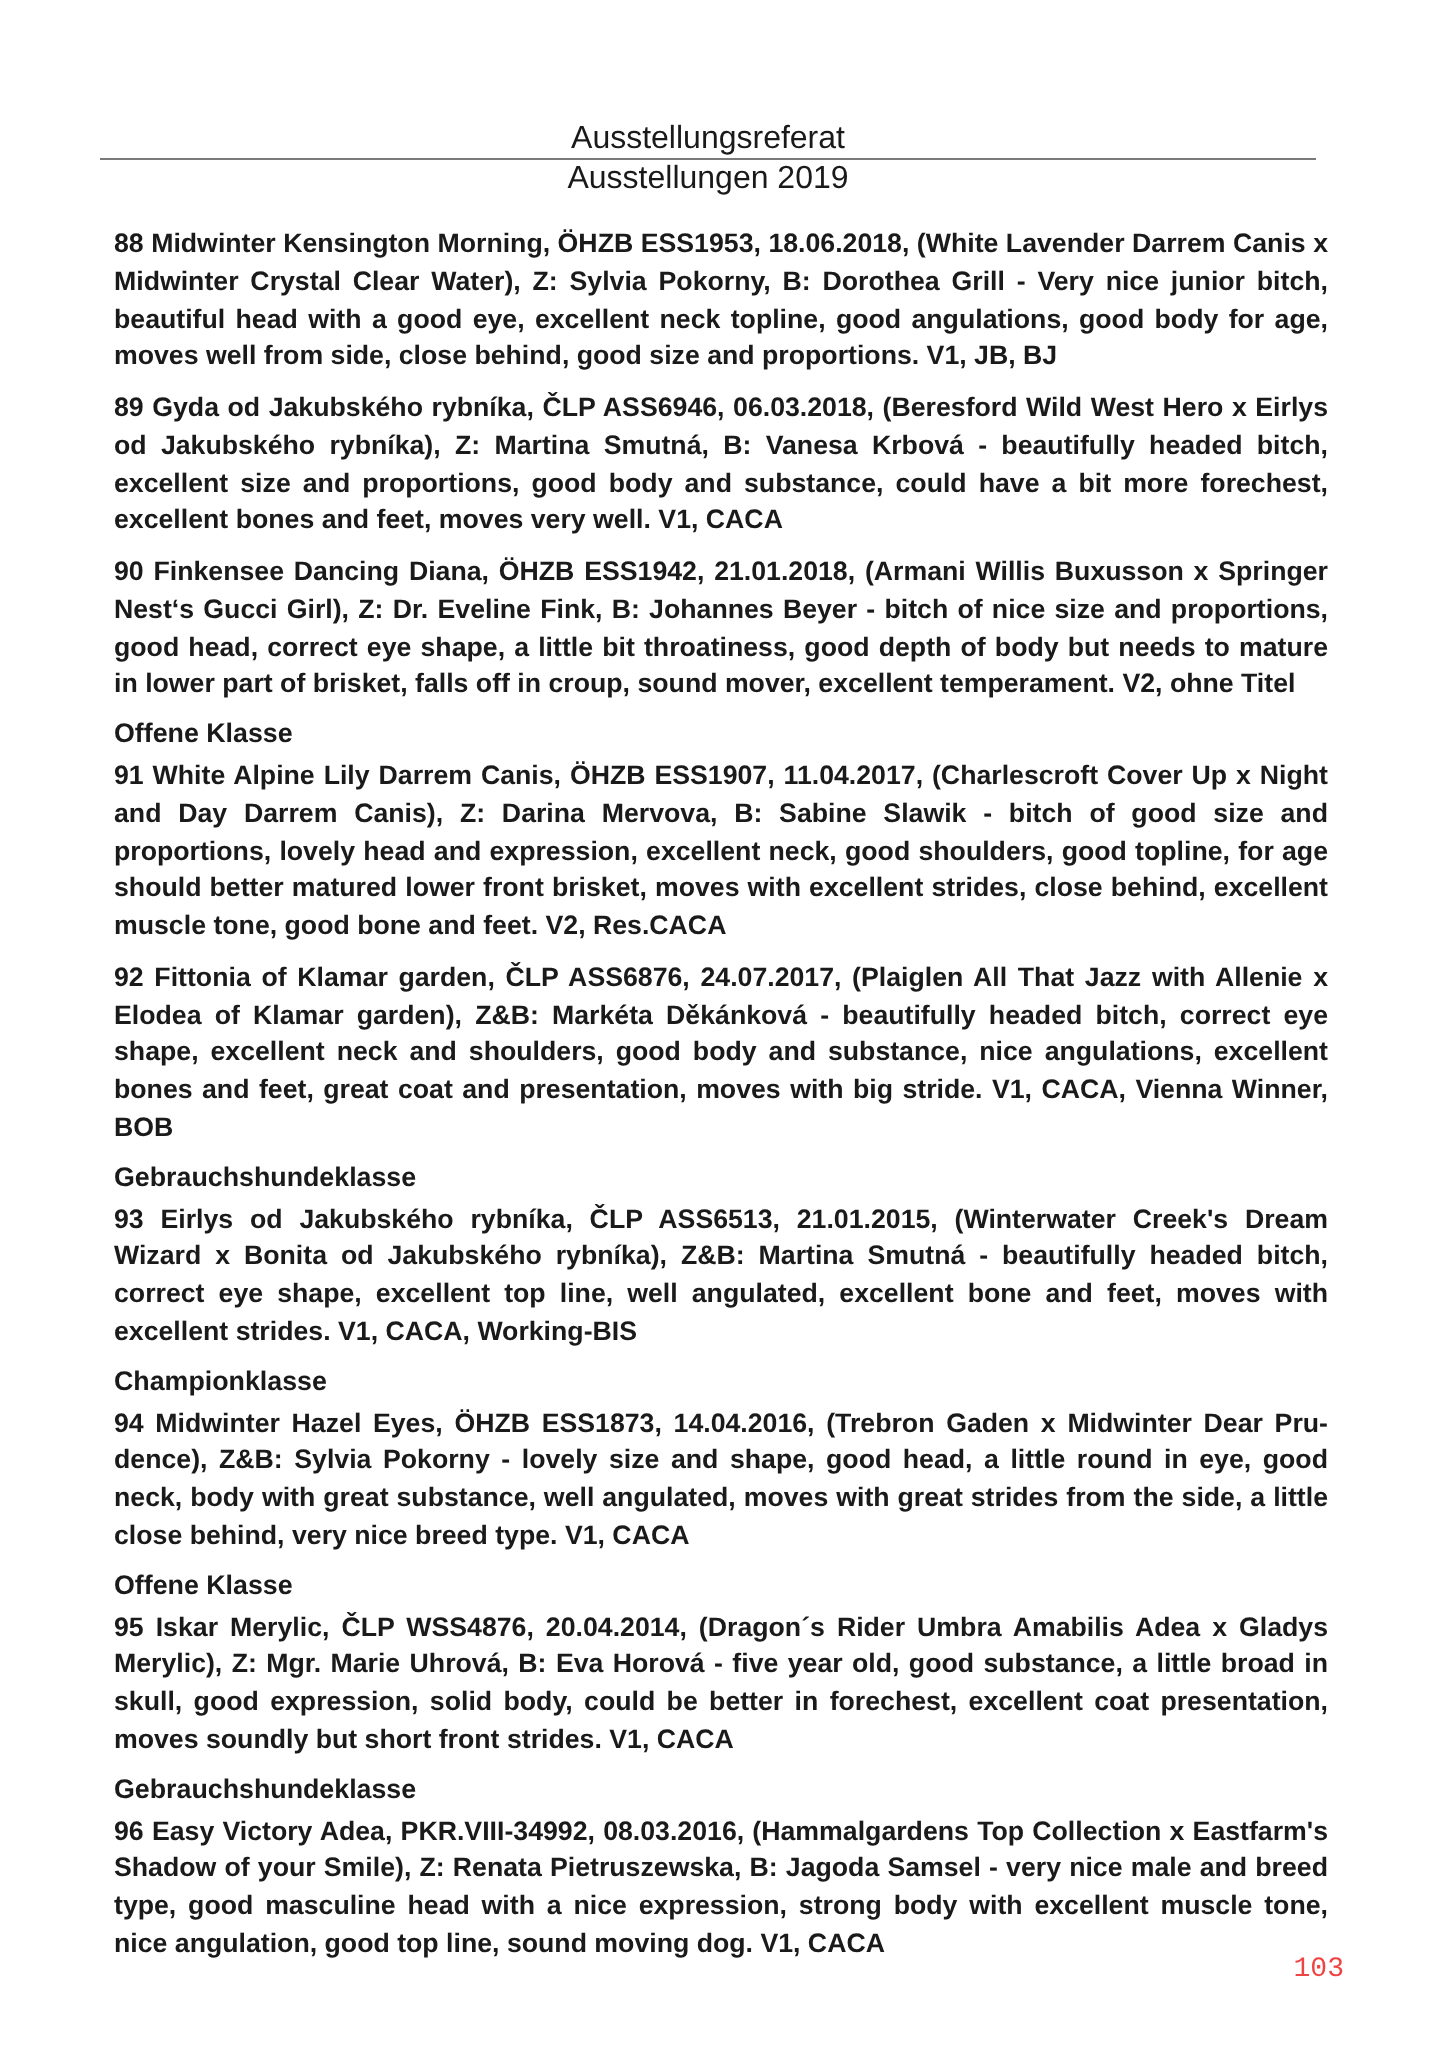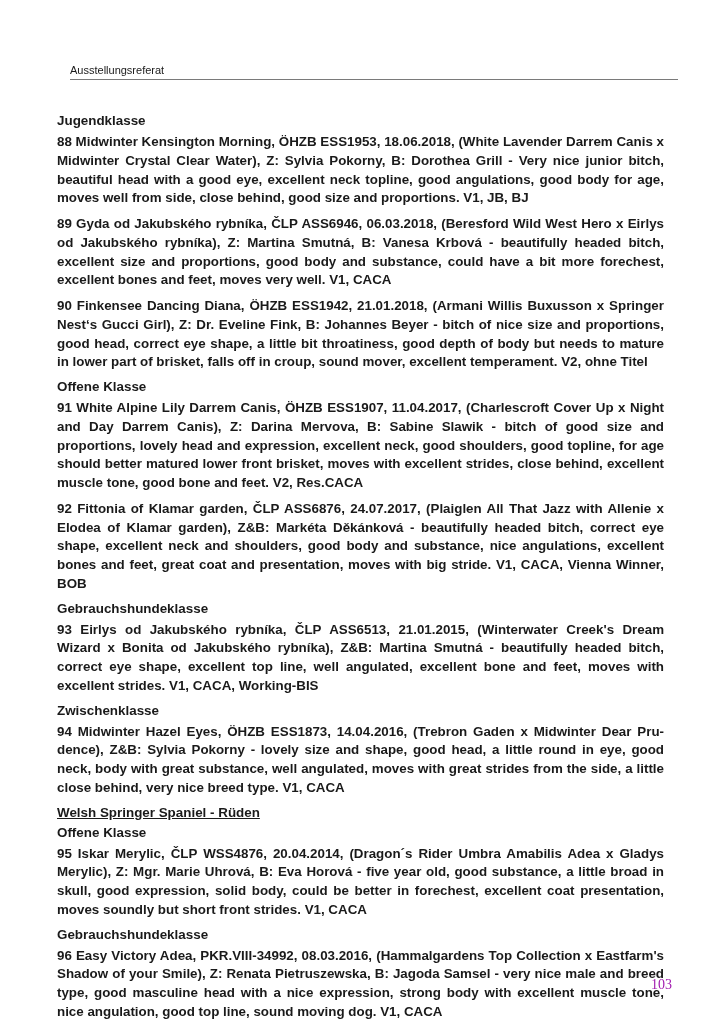--- a/index.html
+++ b/index.html
@@ -1,59 +1,58 @@
 <!DOCTYPE html>
 <html><head>
 <meta charset="utf-8">
 <style>
   html, body { margin: 0; padding: 0; background: #ffffff; }
   body { width: 722px; height: 1024px; position: relative; overflow: hidden;
          font-family: "Liberation Sans", sans-serif; color: #1a1a1a; }
-  .page-header { position: absolute; left: 70px; width: 608px; top: 62px; font-size: 11px; }
+  .page-header { position: absolute; left: 50px; width: 608px; top: 62px; text-align: center; font-size: 16px; }
   .page-header .title { line-height: 16px; }
   .page-header .rule { height: 0; border-top: 1.6px solid #7a7a7a; margin: 1px 0 1px 0; }
   .page-header .subtitle { line-height: 17px; }
   .content { position: absolute; left: 57px; width: 607px; top: 110px; font-size: 13.35px; line-height: 18.75px; }
   .content h3 { font-size: 13.4px; font-weight: bold; margin: 0; line-height: 18px; padding: 2px 0 0 0; }
   .content h3.breed { text-decoration: underline; }
   .content p { margin: 0 0 4px 0; text-align: justify; padding-top: 3px; font-weight: bold; }
-  .page-number { position: absolute; right: 50px; top: 977px; font-size: 14px; color: #a21caf; font-family: Liberation Serif, serif; }
+  .page-number { position: absolute; right: 50px; top: 977px; font-size: 14px; color: #ef4444; font-family: Liberation Mono, monospace; }
 </style>
 </head>
 <body>
 
 <div class="page-header">
   <div class="title">Ausstellungsreferat</div>
   <div class="rule"></div>
+  <div class="subtitle">Ausstellungen 2019</div>
 </div>
 
 <div class="content">
   <section>
-    <h3>Jugendklasse</h3>
     <p>88 Midwinter Kensington Morning, ÖHZB ESS1953, 18.06.2018, (White Lavender Darrem Canis x Midwinter Crystal Clear Water), Z: Sylvia Pokorny, B: Dorothea Grill - Very nice junior bitch, beautiful head with a good eye, excellent neck topline, good angulations, good body for age, moves well from side, close behind, good size and proportions. V1, JB, BJ</p>
   </section>
   <section>
     <p>89 Gyda od Jakubského rybníka, ČLP ASS6946, 06.03.2018, (Beresford Wild West Hero x Eirlys od Jakubského rybníka), Z: Martina Smutná, B: Vanesa Krbová - beautifully headed bitch, excellent size and proportions, good body and substance, could have a bit more forechest, excellent bones and feet, moves very well. V1, CACA</p>
     <p>90 Finkensee Dancing Diana, ÖHZB ESS1942, 21.01.2018, (Armani Willis Buxusson x Springer Nest‘s Gucci Girl), Z: Dr. Eveline Fink, B: Johannes Beyer - bitch of nice size and proportions, good head, correct eye shape, a little bit throatiness, good depth of body but needs to mature in lower part of brisket, falls off in croup, sound mover, excellent temperament. V2, ohne Titel</p>
   </section>
   <section>
     <h3>Offene Klasse</h3>
     <p>91 White Alpine Lily Darrem Canis, ÖHZB ESS1907, 11.04.2017, (Charlescroft Cover Up x Night and Day Darrem Canis), Z: Darina Mervova, B: Sabine Slawik - bitch of good size and proportions, lovely head and expression, excellent neck, good shoulders, good topline, for age should better matured lower front brisket, moves with excellent strides, close behind, excellent muscle tone, good bone and feet. V2, Res.CACA</p>
     <p>92 Fittonia of Klamar garden, ČLP ASS6876, 24.07.2017, (Plaiglen All That Jazz with Allenie x Elodea of Klamar garden), Z&amp;B: Markéta Děkánková - beautifully headed bitch, correct eye shape, excellent neck and shoulders, good body and substance, nice angulations, excellent bones and feet, great coat and presentation, moves with big stride. V1, CACA, Vienna Winner, BOB</p>
   </section>
   <section>
     <h3>Gebrauchshundeklasse</h3>
     <p>93 Eirlys od Jakubského rybníka, ČLP ASS6513, 21.01.2015, (Winterwater Creek's Dream Wizard x Bonita od Jakubského rybníka), Z&amp;B: Martina Smutná - beautifully headed bitch, correct eye shape, excellent top line, well angulated, excellent bone and feet, moves with excellent strides. V1, CACA, Working-BIS</p>
   </section>
   <section>
-    <h3>Zwischenklasse</h3>
+    <h3>Championklasse</h3>
     <p>94 Midwinter Hazel Eyes, ÖHZB ESS1873, 14.04.2016, (Trebron Gaden x Midwinter Dear Pru-dence), Z&amp;B: Sylvia Pokorny - lovely size and shape, good head, a little round in eye, good neck, body with great substance, well angulated, moves with great strides from the side, a little close behind, very nice breed type. V1, CACA</p>
   </section>
 
-  <h3 class="breed">Welsh Springer Spaniel - Rüden</h3>
 
   <section>
     <h3>Offene Klasse</h3>
     <p>95 Iskar Merylic, ČLP WSS4876, 20.04.2014, (Dragon´s Rider Umbra Amabilis Adea x Gladys Merylic), Z: Mgr. Marie Uhrová, B: Eva Horová - five year old, good substance, a little broad in skull, good expression, solid body, could be better in forechest, excellent coat presentation, moves soundly but short front strides. V1, CACA</p>
   </section>
   <section>
     <h3>Gebrauchshundeklasse</h3>
     <p>96 Easy Victory Adea, PKR.VIII-34992, 08.03.2016, (Hammalgardens Top Collection x Eastfarm's Shadow of your Smile), Z: Renata Pietruszewska, B: Jagoda Samsel - very nice male and breed type, good masculine head with a nice expression, strong body with excellent muscle tone, nice angulation, good top line, sound moving dog. V1, CACA</p>
   </section>
 </div>

